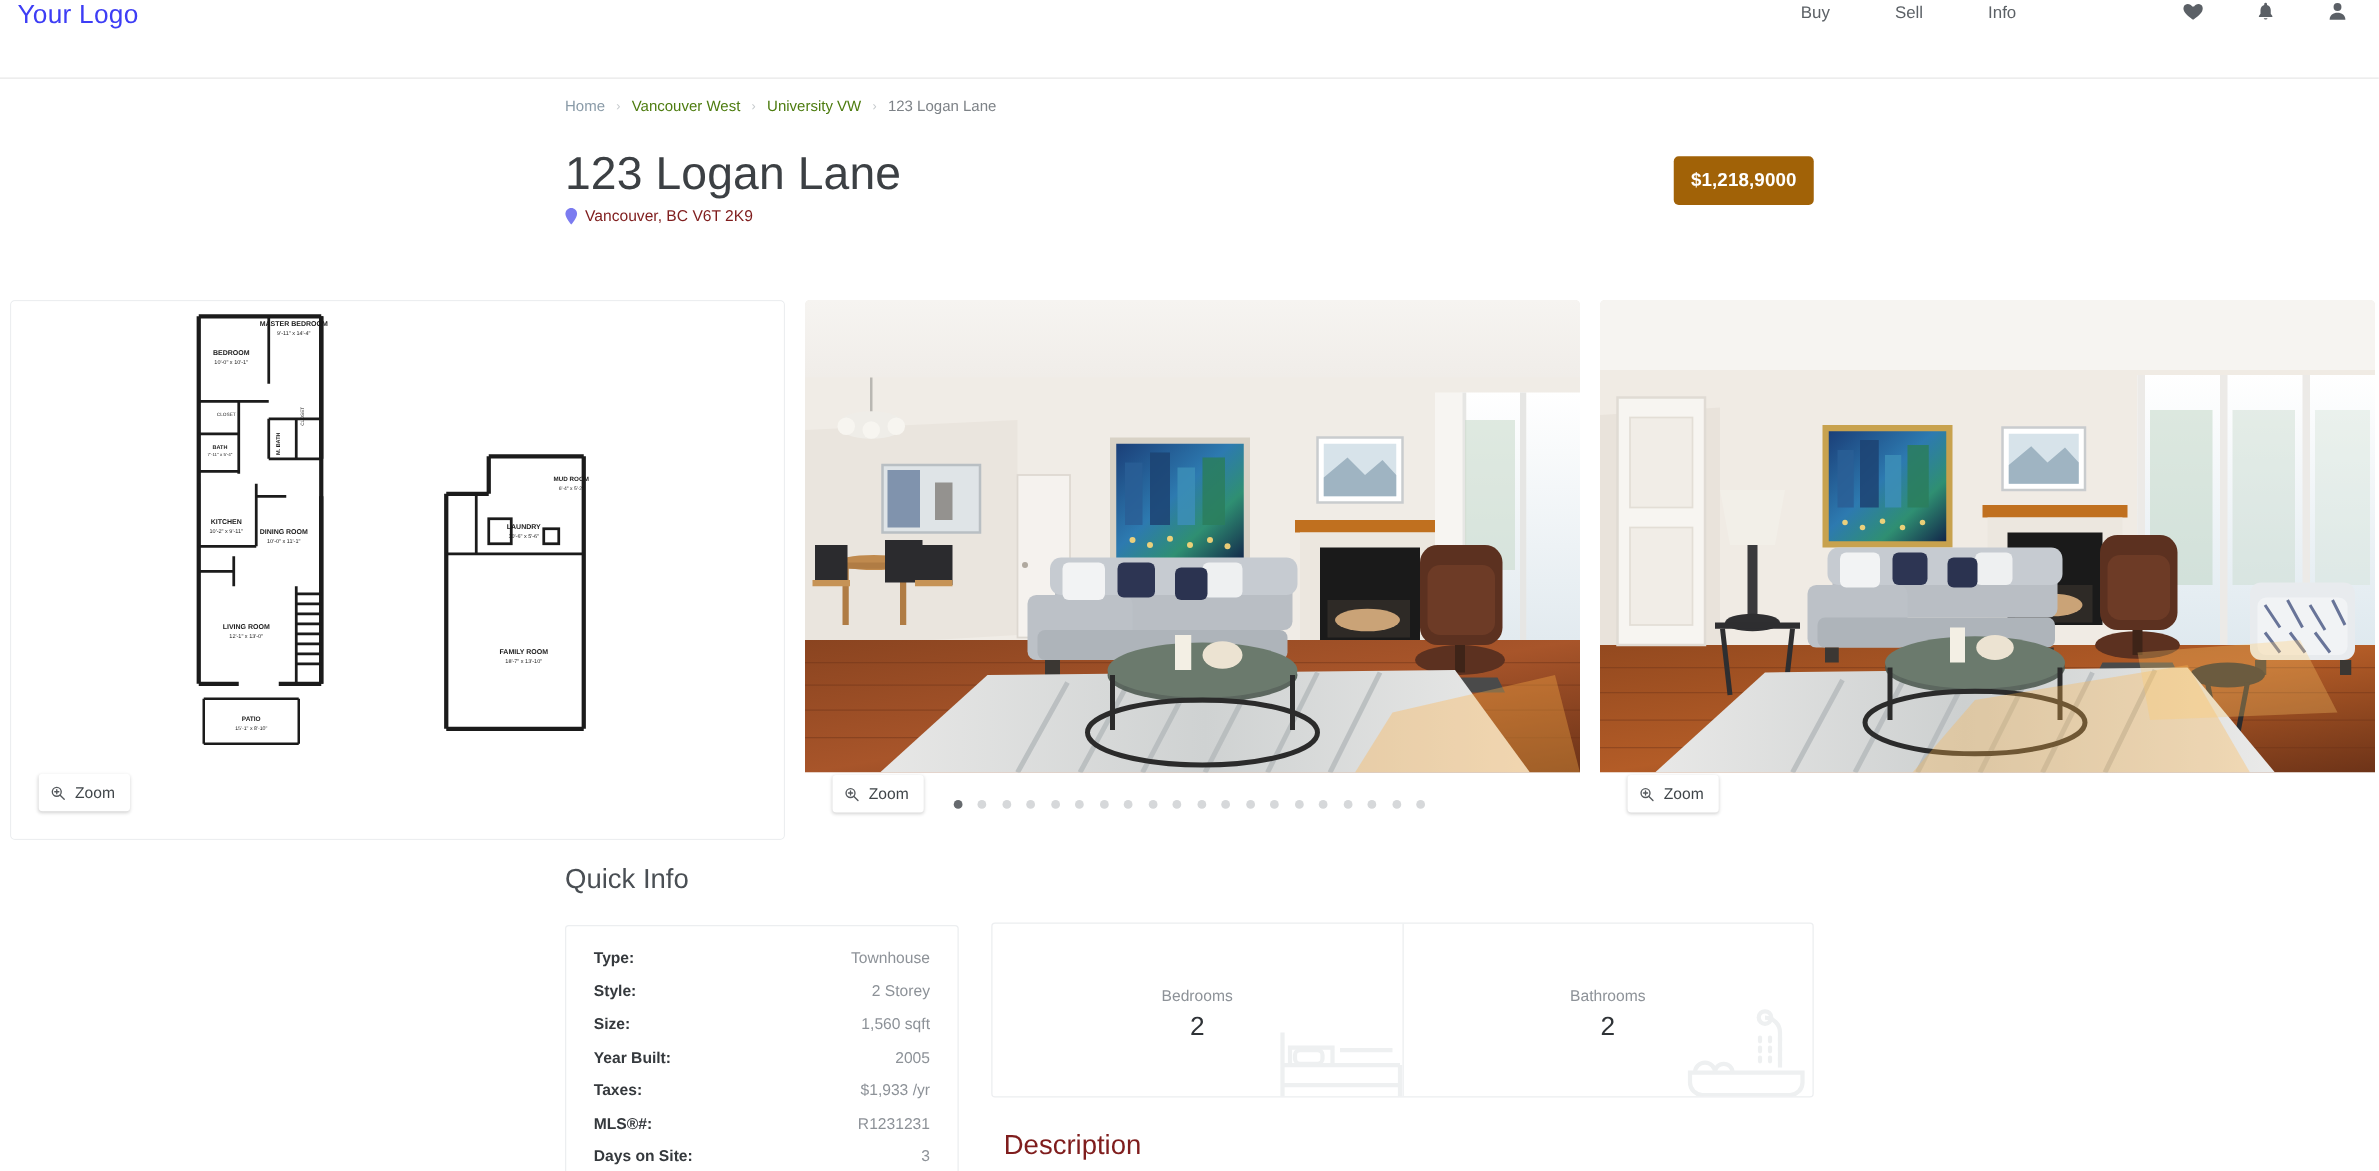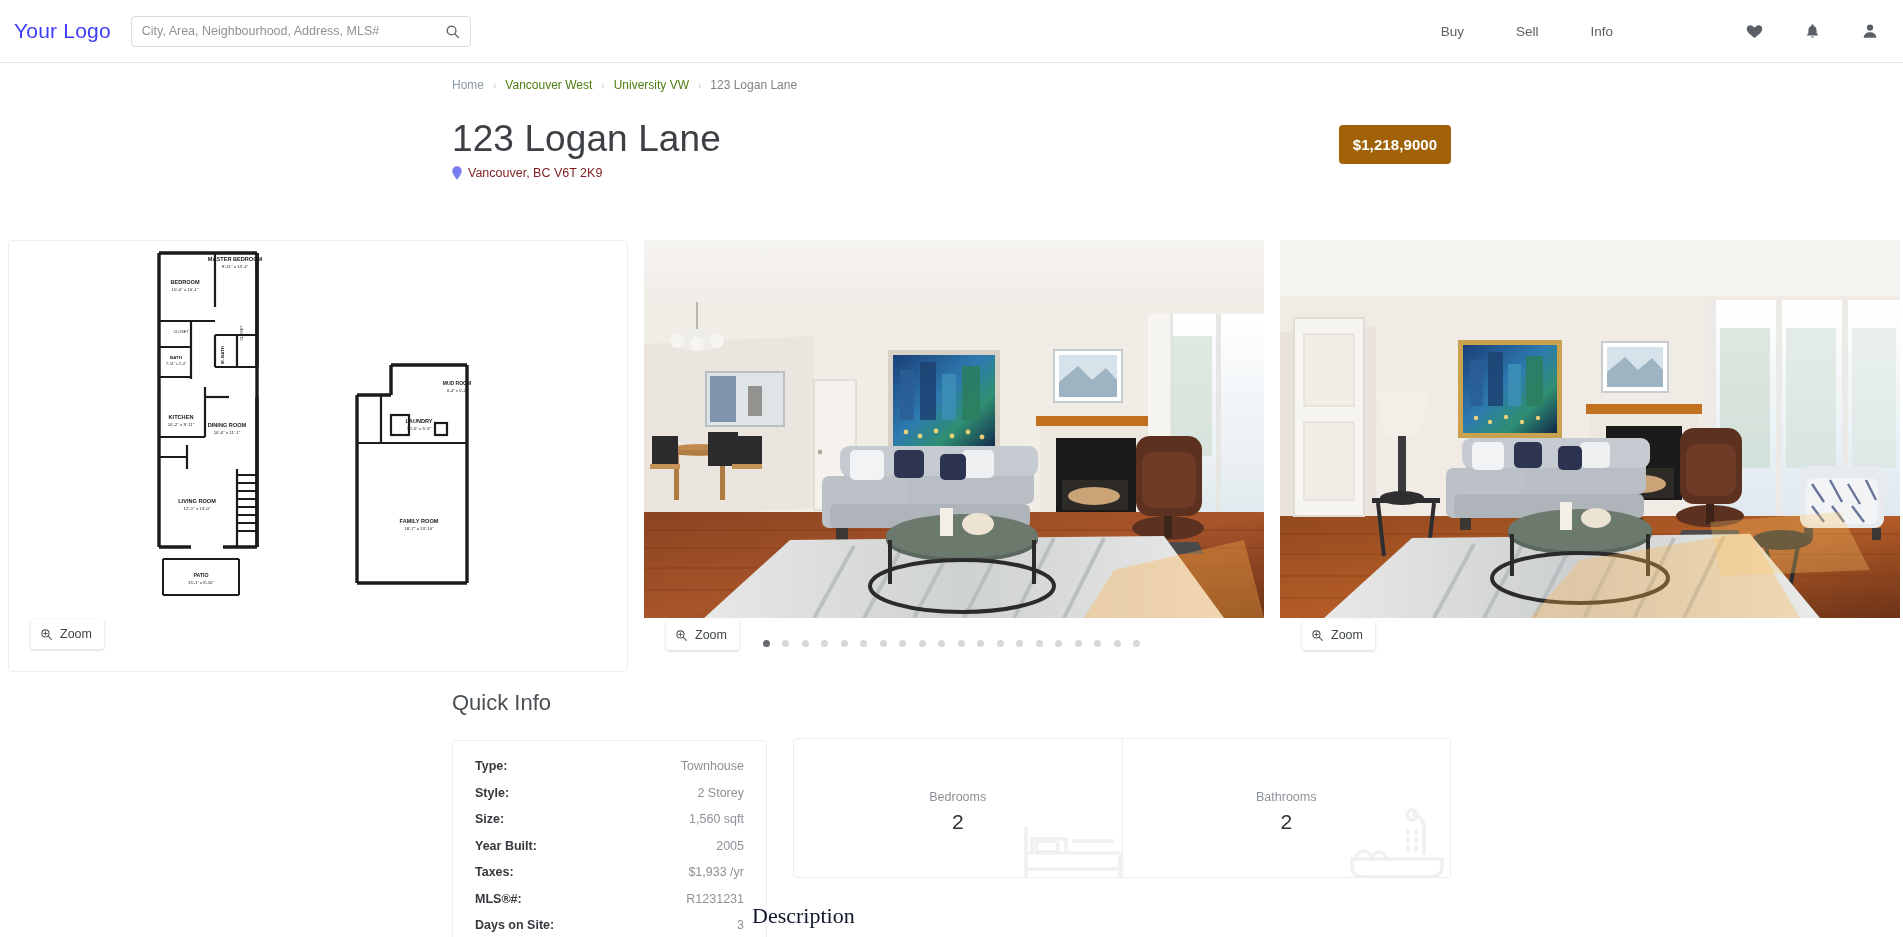--- a/index.html
+++ b/index.html
@@ -10,21 +10,21 @@
     font-family: "Liberation Sans", sans-serif;
     -webkit-font-smoothing: antialiased;
   }
 
   
   .header {
     position: absolute; top: 0; left: 0;
     width: 1903px; height: 63px;
     background: #ffffff;
     border-bottom: 1px solid #e8e8e8;
-    display: flex; align-items: center;
+    display: flex; align-items: flex-start;
   }
   .logo {
     margin-left: 14px;
     font-size: 21px;
     color: #3d3df5;
     font-weight: 400;
     letter-spacing: .2px;
     white-space: nowrap;
   }
   .search-wrap {
@@ -216,42 +216,32 @@
   .stat-label { font-size: 12.5px; color: #8d9298; z-index: 2; margin-top: 18px; }
   .stat-value { font-size: 21px; color: #2f3337; margin-top: 6px; z-index: 2; }
   .stat-wm {
     position: absolute; right: -6px; bottom: -14px;
     color: #f0f1f2;
     z-index: 1;
   }
 
   
   .desc-head {
-    position: absolute; top: 903px; left: 752px;
+    position: absolute; top: 903px; left: 803px;
     font-size: 22px;
     font-weight: 300;
-    color: #0f172a;
-    font-family: Liberation Serif, serif;
+    color: #7f1d1d;
   }
 </style>
 </head>
 <body>
 
 <div class="header">
   <div class="logo">Your Logo</div>
 
-  <div class="search-wrap">
-    <input class="search-input" type="text" placeholder="City, Area, Neighbourhood, Address, MLS#" style="">
-    <button class="search-btn">
-      <svg width="15" height="15" viewBox="0 0 24 24" fill="none" stroke="#5b6066" stroke-width="2.1">
-        <circle cx="10.5" cy="10.5" r="7"></circle>
-        <line x1="15.8" y1="15.8" x2="21.5" y2="21.5" stroke-linecap="round"></line>
-      </svg>
-    </button>
-  </div>
 
   <div class="nav">
     <a class="nav-link">Buy</a>
     <a class="nav-link">Sell</a>
     <a class="nav-link">Info</a>
 
     <div class="nav-icons">
       <span class="nav-icon">
         <svg width="19" height="18" viewBox="0 0 24 24" fill="#5b6066">
           <path d="M12 21s-7.5-4.9-9.6-9.1C.6 8.3 2.5 4.3 6.2 4.3c2.2 0 3.8 1.3 4.8 2.7h2c1-1.4 2.6-2.7 4.8-2.7 3.7 0 5.6 4 3.8 7.6C19.5 16.1 12 21 12 21z"></path>

